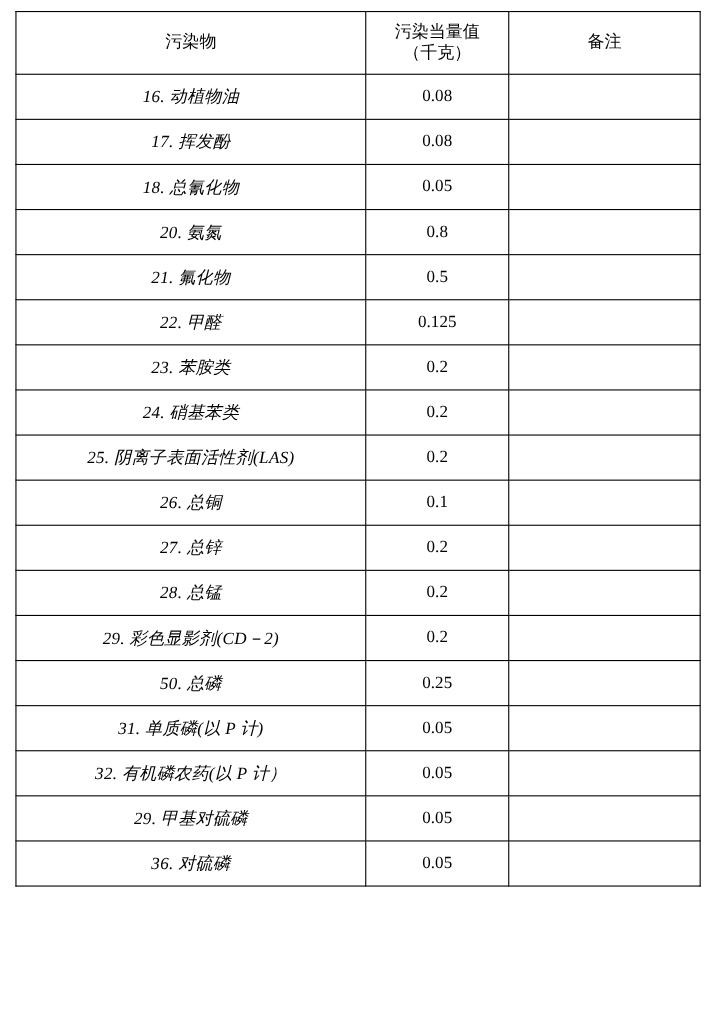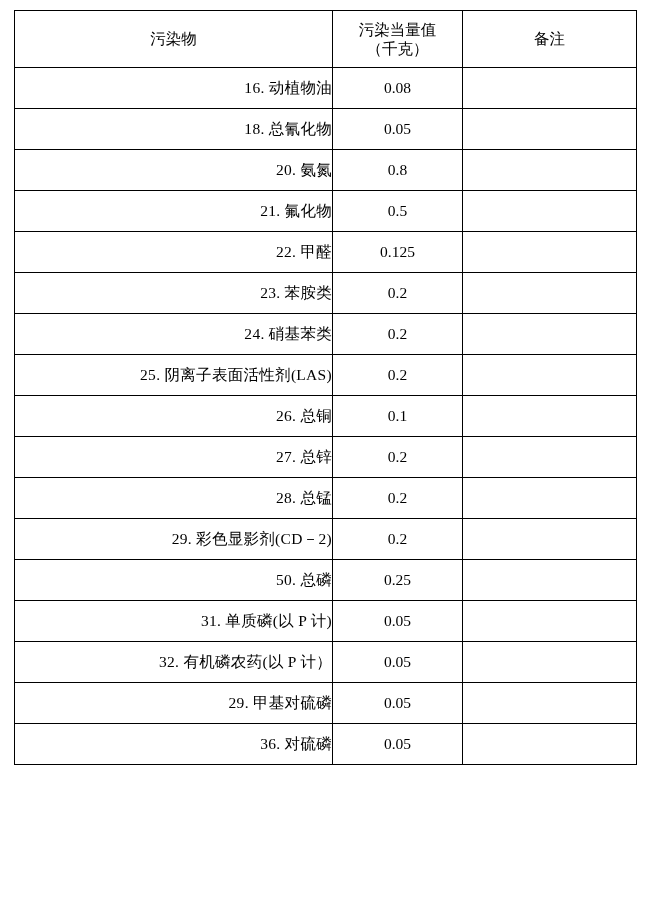--- a/index.html
+++ b/index.html
@@ -43,24 +43,25 @@
     font-size: 16px;
   }
   .col-name   { width: 318px; }
   .col-value  { width: 130px; }
   .col-remark { width: 174px; }
 
   tbody td {
     height: 40px;
   }
   td.name-cell {
-    text-align: right;
+    text-align: center;
     padding-left: 12px;
     white-space: nowrap;
     letter-spacing: 0.3px;
+    font-style: italic;
   }
   td.value-cell {
     text-align: center;
     font-family: "Liberation Serif", "DejaVu Serif", serif;
   }
   td.remark-cell {
     text-align: center;
   }
   .hdr-two-line span {
     display: block;
@@ -82,20 +83,25 @@
         <th class="hdr-two-line">
           <span>污染当量值</span>
           <span>（千克）</span>
         </th>
         <th>备注</th>
       </tr>
     </thead>
     <tbody id="table-body">
         <tr>
           <td class="name-cell">16. 动植物油</td>
+          <td class="value-cell">0.08</td>
+          <td class="remark-cell"></td>
+        </tr>
+        <tr>
+          <td class="name-cell">17. 挥发酚</td>
           <td class="value-cell">0.08</td>
           <td class="remark-cell"></td>
         </tr>
         <tr>
           <td class="name-cell">18. 总氰化物</td>
           <td class="value-cell">0.05</td>
           <td class="remark-cell"></td>
         </tr>
         <tr>
           <td class="name-cell">20. 氨氮</td>

